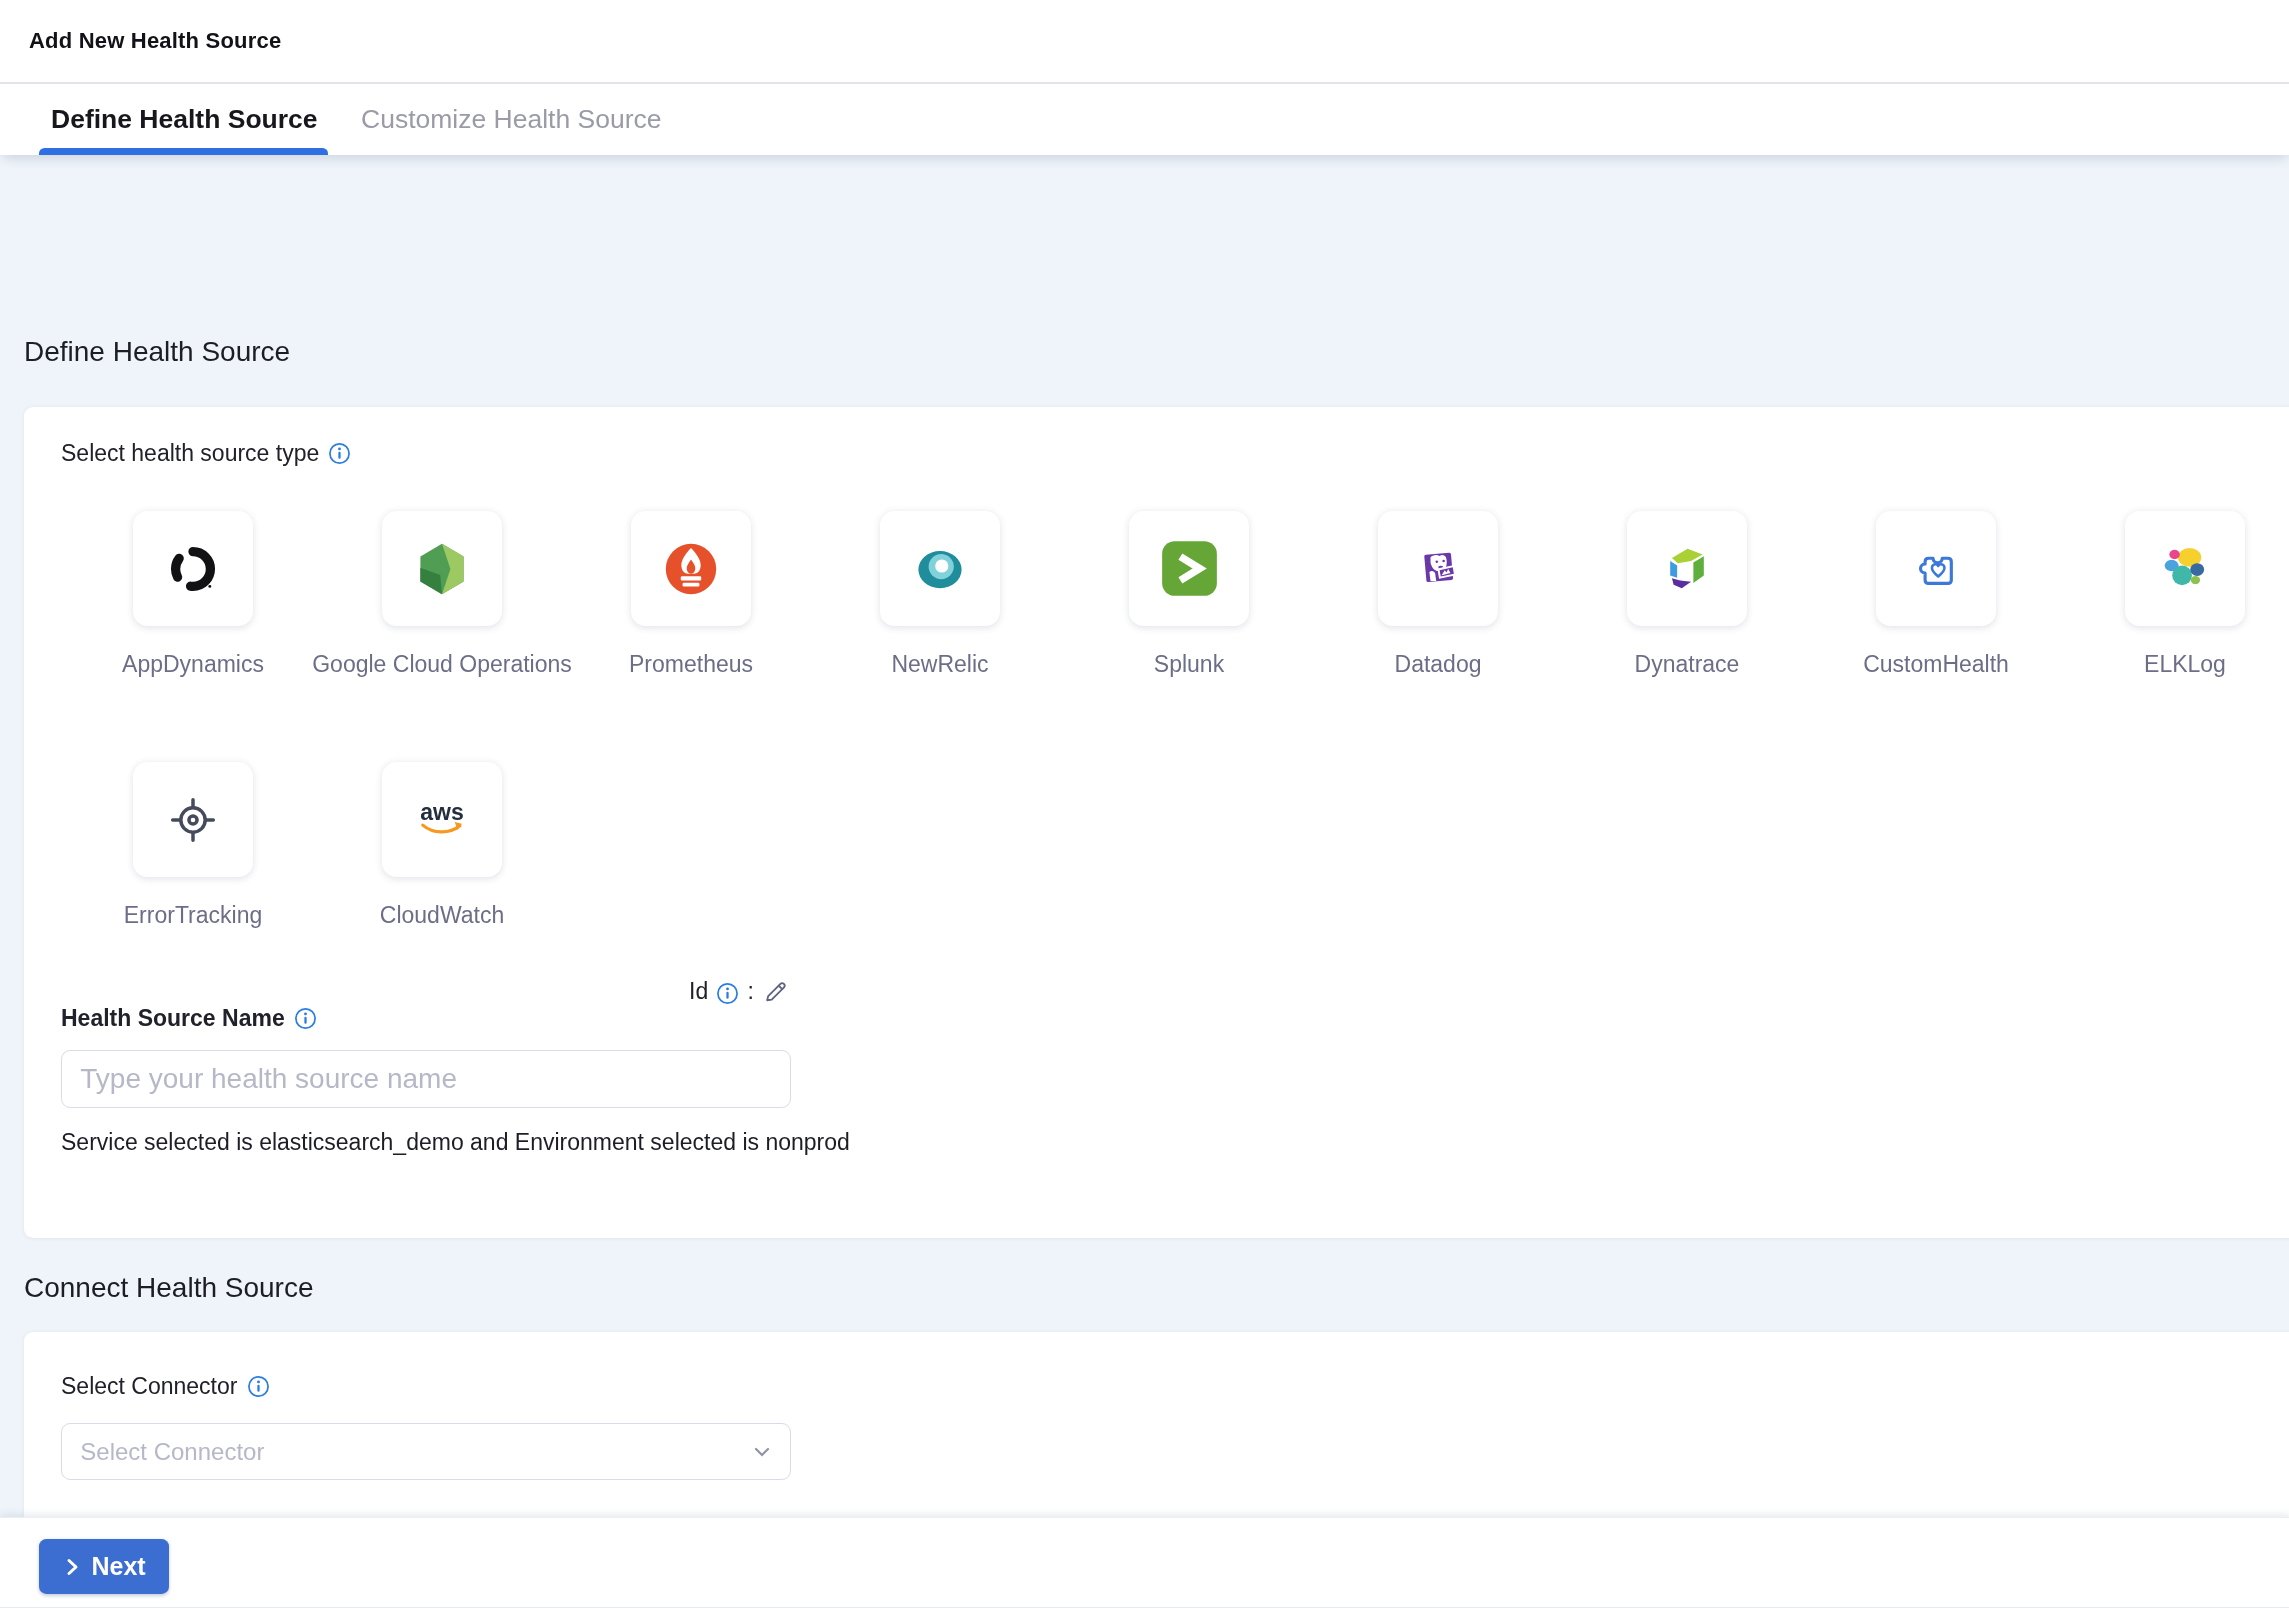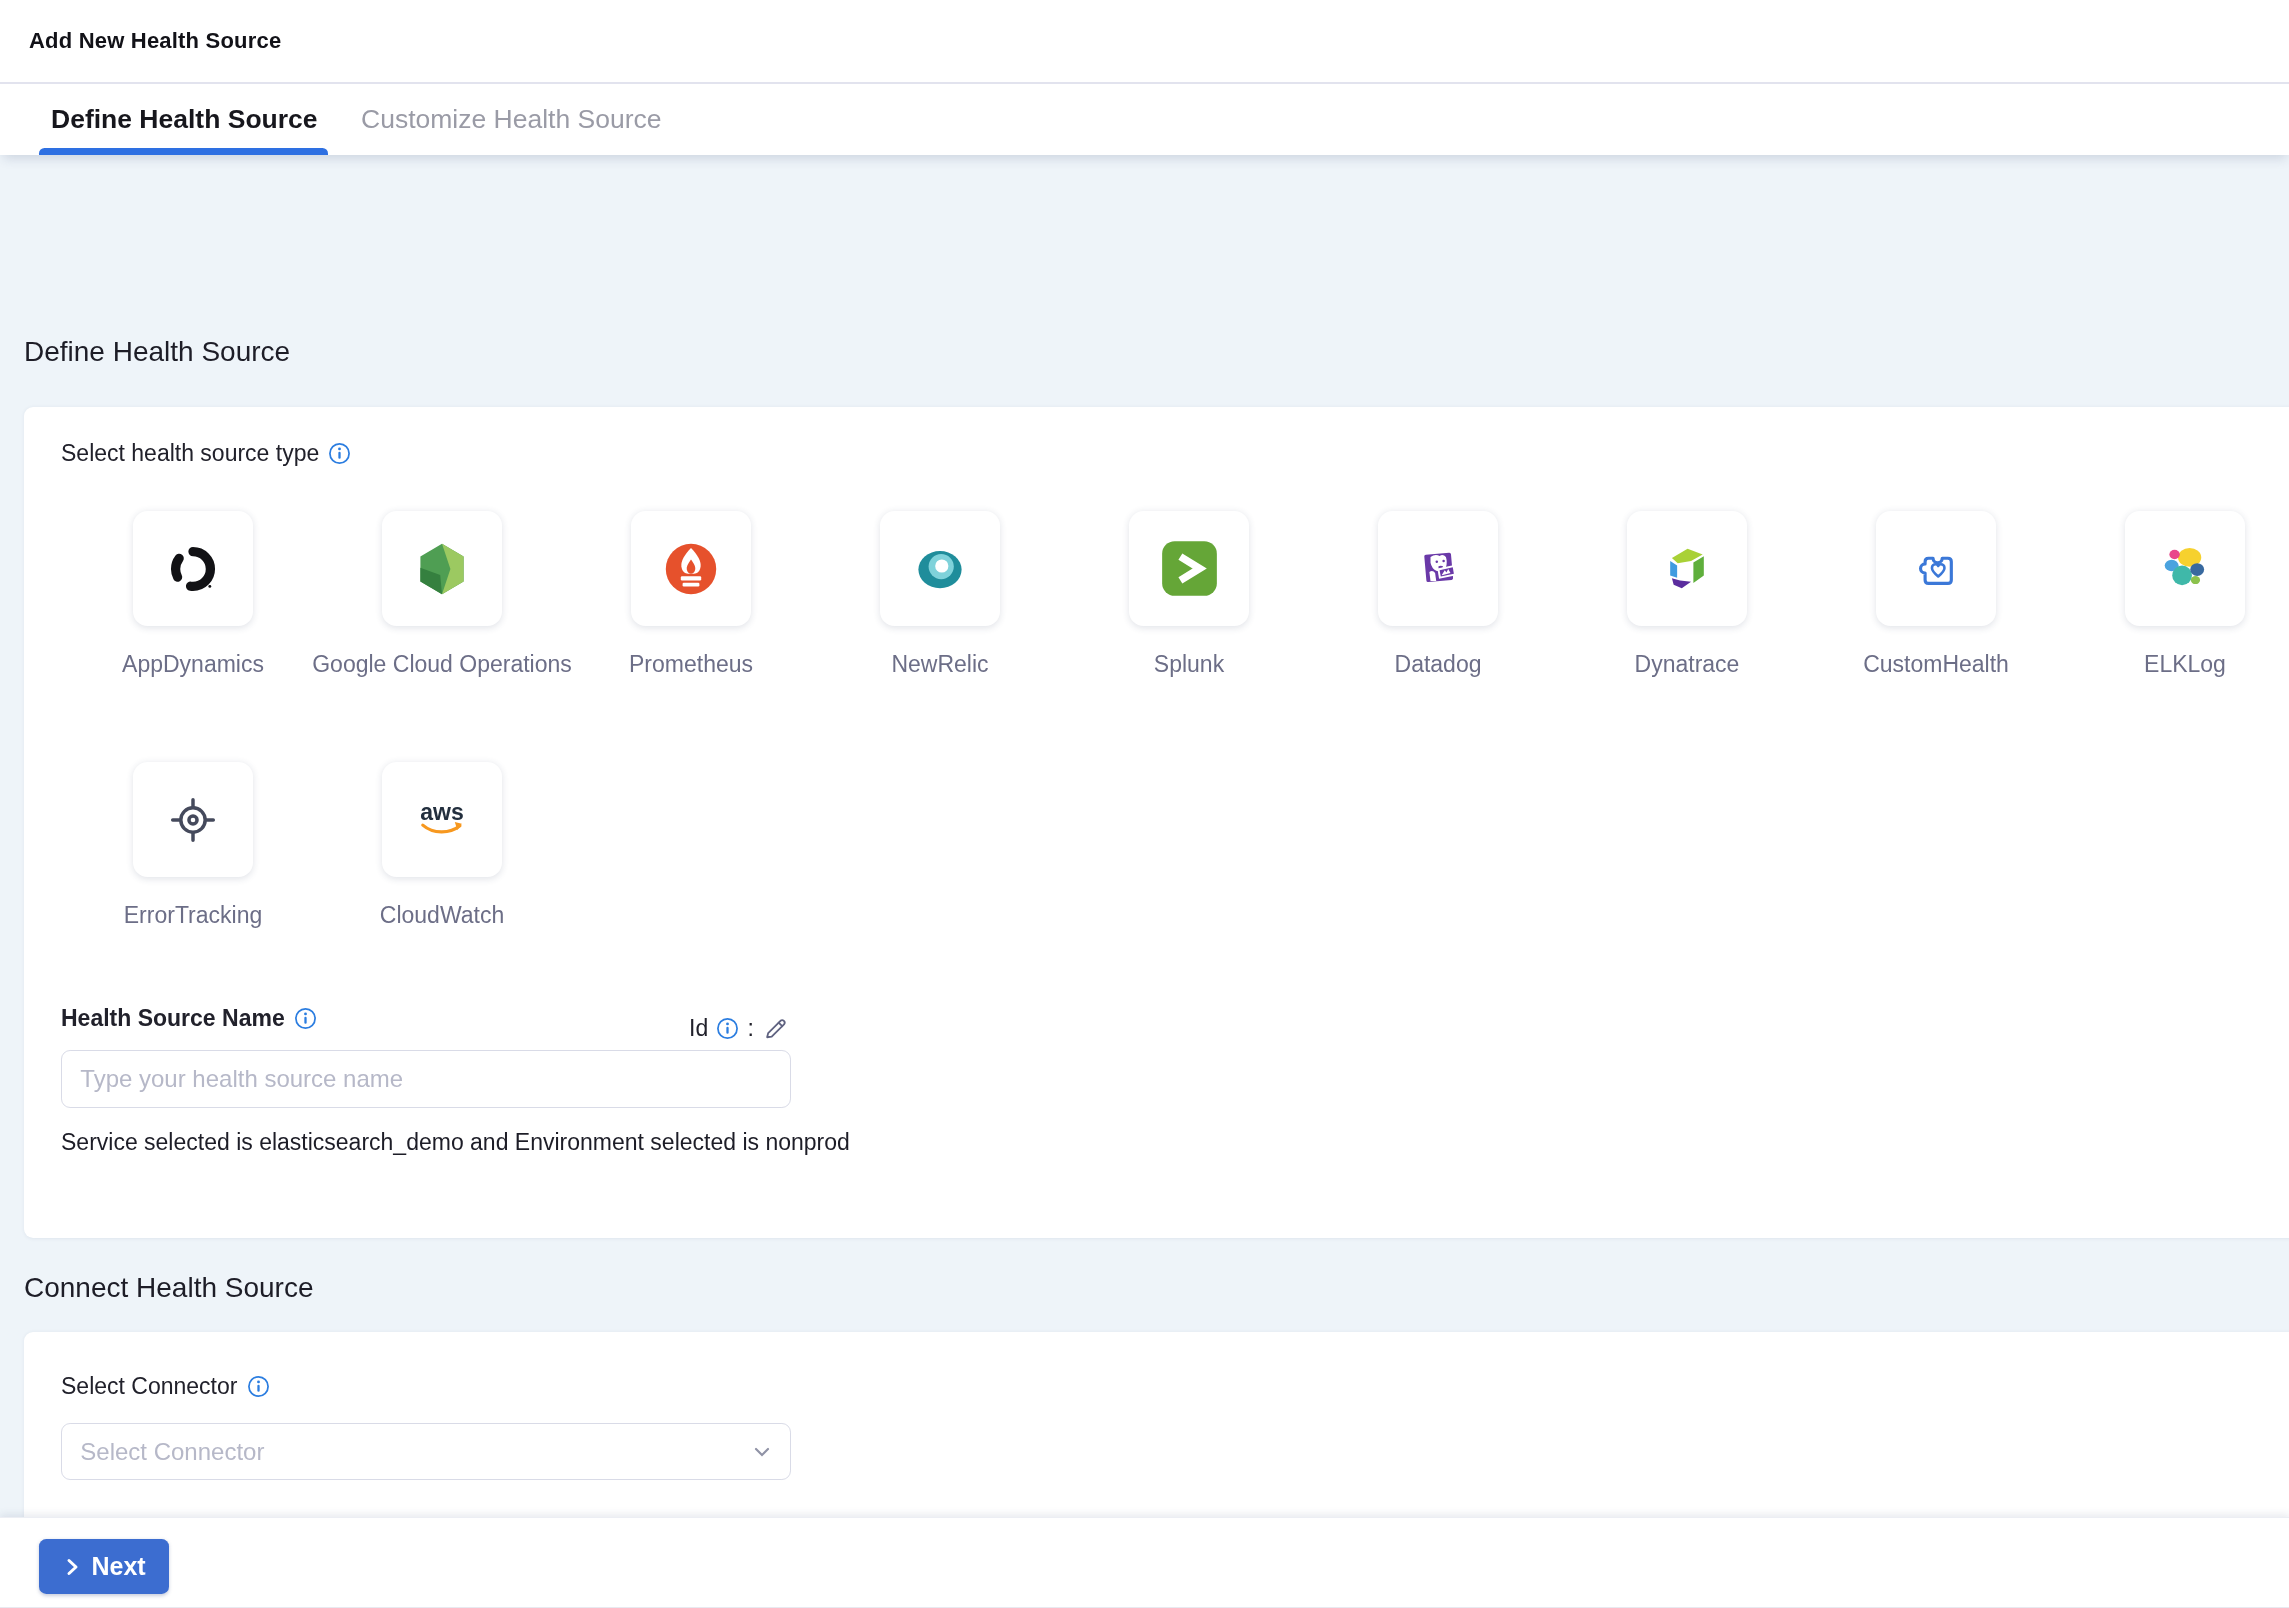--- a/index.html
+++ b/index.html
@@ -41,25 +41,25 @@
   .tiles-row { position: absolute; left: 109px; display: flex; gap: 129px; }
   .tiles-row-1 { top: 104px; }
   .tiles-row-2 { top: 355px; }
   .tile-col { width: 120px; display: flex; flex-direction: column; align-items: center; }
   .tile { width: 120px; height: 115px; background: #fff; border-radius: 14.6px; cursor: pointer;
     box-shadow: 0 1.8px 7.3px rgba(45,60,95,0.14); display: flex; align-items: center; justify-content: center; }
   .tile-label { margin-top: 25px; font-size: 23px; color: #6c6e87; white-space: nowrap; }
 
   
   .name-label { left: 37px; top: 598px; }
-  .id-group { position: absolute; left: 665px; top: 608px; display: flex; align-items: center; gap: 8.2px;
+  .id-group { position: absolute; left: 665px; top: 571px; display: flex; align-items: flex-end; gap: 8.2px;
     font-size: 23px; color: #21212b; }
   .text-input { position: absolute; left: 37px; top: 643px; width: 730px; height: 58px;
     border: 1.8px solid #d9dbe7; border-radius: 9.1px; background: #fff; padding: 0 18.3px;
-    font-size: 24px; color: #21212b; font-family: "Liberation Sans", sans-serif; outline: none; }
+    font-size: 28px; color: #21212b; font-family: "Liberation Sans", sans-serif; outline: none; }
   .text-input::placeholder { color: #b6b8c8; }
   .service-note { position: absolute; left: 37px; top: 722px; font-size: 23px; color: #1d1d27; }
 
   
   .connector-label { left: 37px; top: 41px; }
   .feature-label { left: 37px; top: 192px; }
   .dropdown { position: absolute; left: 37px; width: 730px; height: 57px; border: 1.8px solid #d9dbe7;
     border-radius: 9.1px; background: #fff; display: flex; align-items: center; padding: 0 16.4px 0 18.3px; cursor: pointer; }
   .dd-connector { top: 91px; }
   .dd-feature { top: 230px; }

